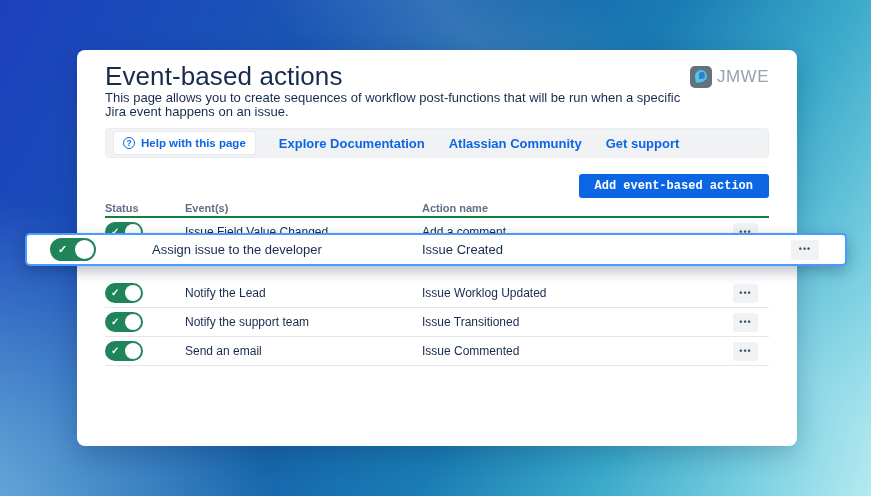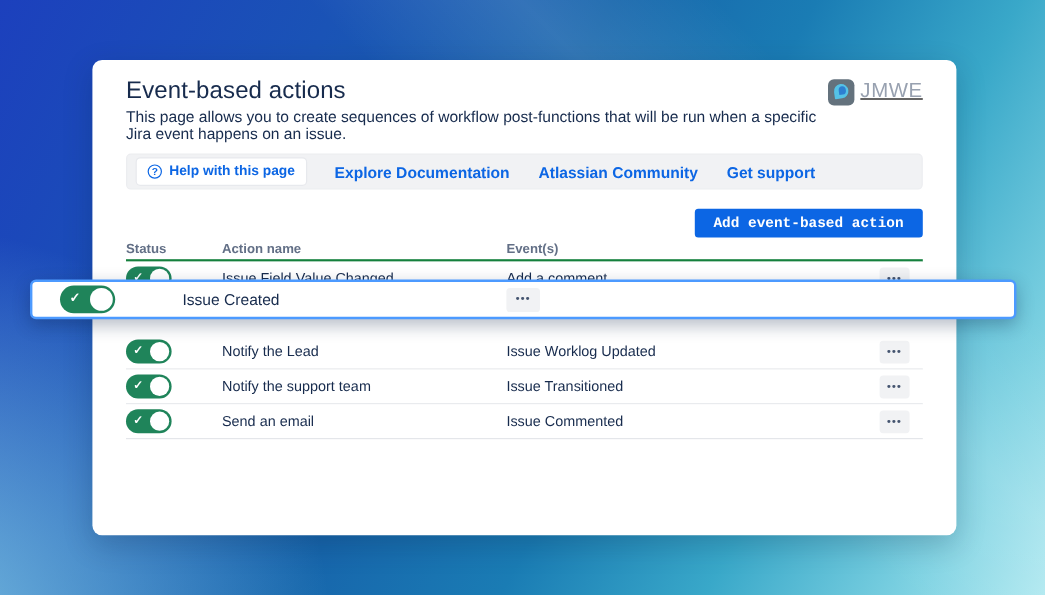--- a/index.html
+++ b/index.html
@@ -11,23 +11,23 @@
       radial-gradient(circle at -8% 108%, rgba(150,228,238,0.75) 0%, rgba(150,228,238,0) 32%),
       linear-gradient(45deg, rgba(255,255,255,0) 55%, rgba(255,255,255,0.12) 68%, rgba(255,255,255,0) 80%),
       linear-gradient(118deg, #1C40BD 0%, #1A53B6 25%, #1766AC 45%, #1A7CB4 60%, #39A8C9 75%, #7ED2E2 90%, #AEE8F0 100%);
   }
   .card {
     position:absolute; left:77px; top:50px; width:720px; height:396px;
     background:#fff; border-radius:8px; box-shadow:0 8px 24px rgba(9,30,66,0.22);
     padding:14px 28px 0 28px;
   }
   .card-head { display:flex; justify-content:space-between; align-items:flex-start; }
-  .page-title { font-size:20px; line-height:24px; font-weight:500; color:#172B4D; letter-spacing:0.1px; }
+  .page-title { font-size:26px; line-height:24px; font-weight:500; color:#172B4D; letter-spacing:0.1px; }
   .page-subtitle { margin-top:3px; font-size:13px; line-height:14px; color:#172B4D; }
-  .logo { display:flex; align-items:flex-start; gap:5px; margin-top:2px;text-decoration:underline; }
+  .logo { display:flex; align-items:center; gap:5px; margin-top:2px; }
   .logo-badge { width:22px; height:22px; border-radius:5px; background:#64727D; position:relative; }
   .logo-drop { position:absolute; left:5px; top:4px; width:12px; height:12px;
     background:#55C2E6; border-radius:50% 50% 50% 6% ; transform:rotate(-8deg); }
   .logo-drop::after { content:""; position:absolute; left:4px; top:2px; width:6px; height:7px;
     background:#2E7FD1; border-radius:50% 50% 50% 0; }
   .logo-text { font-size:17px; color:#98A1B0; letter-spacing:0.5px; }
   .help-bar {
     margin-top:9px; height:30px; background:#F1F2F4; border:1px solid #ECEDF0; border-radius:4px;
     display:flex; align-items:center; padding:0 8px; gap:24px;
   }
@@ -103,22 +103,22 @@
     <a class="help-link">Get support</a>
   </div>
 
   <div class="toolbar">
     <button class="add-btn">Add event-based action</button>
   </div>
 
   <div class="tbl">
     <div class="tbl-row tbl-head">
       <span class="col">Status</span>
+      <span class="col">Event(s)</span>
       <span class="col">Action name</span>
-      <span class="col">Event(s)</span>
       <span class="col"></span>
     </div>
 
     <div class="tbl-row data-row">
       <span>
           <span class="toggle">
             <span class="check">✓</span>
             <span class="knob"></span>
           </span>
         </span>
@@ -167,15 +167,16 @@
   </div>
 </div>
 
 <div class="drag-row">
   <span>
       <span class="toggle">
         <span class="check">✓</span>
         <span class="knob"></span>
       </span>
     </span>
+  <span class="cell">Assign issue to the developer</span>
   <span class="cell">Issue Created</span>
   <button class="menu-btn">•••</button>
 </div>
 
 </body></html>

